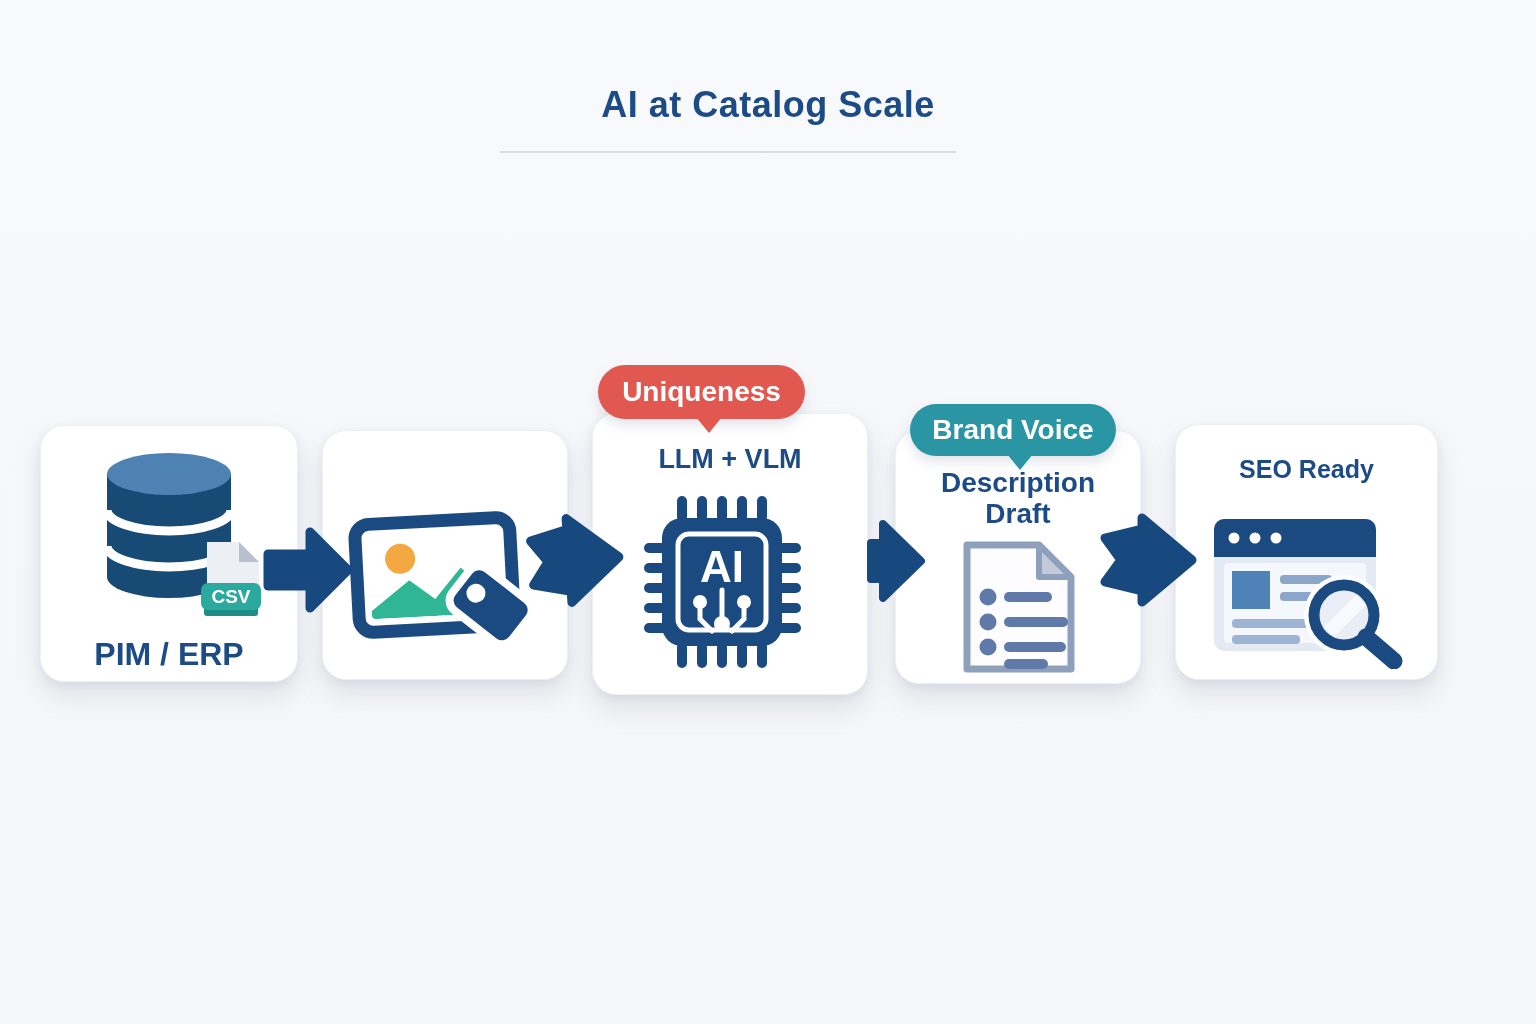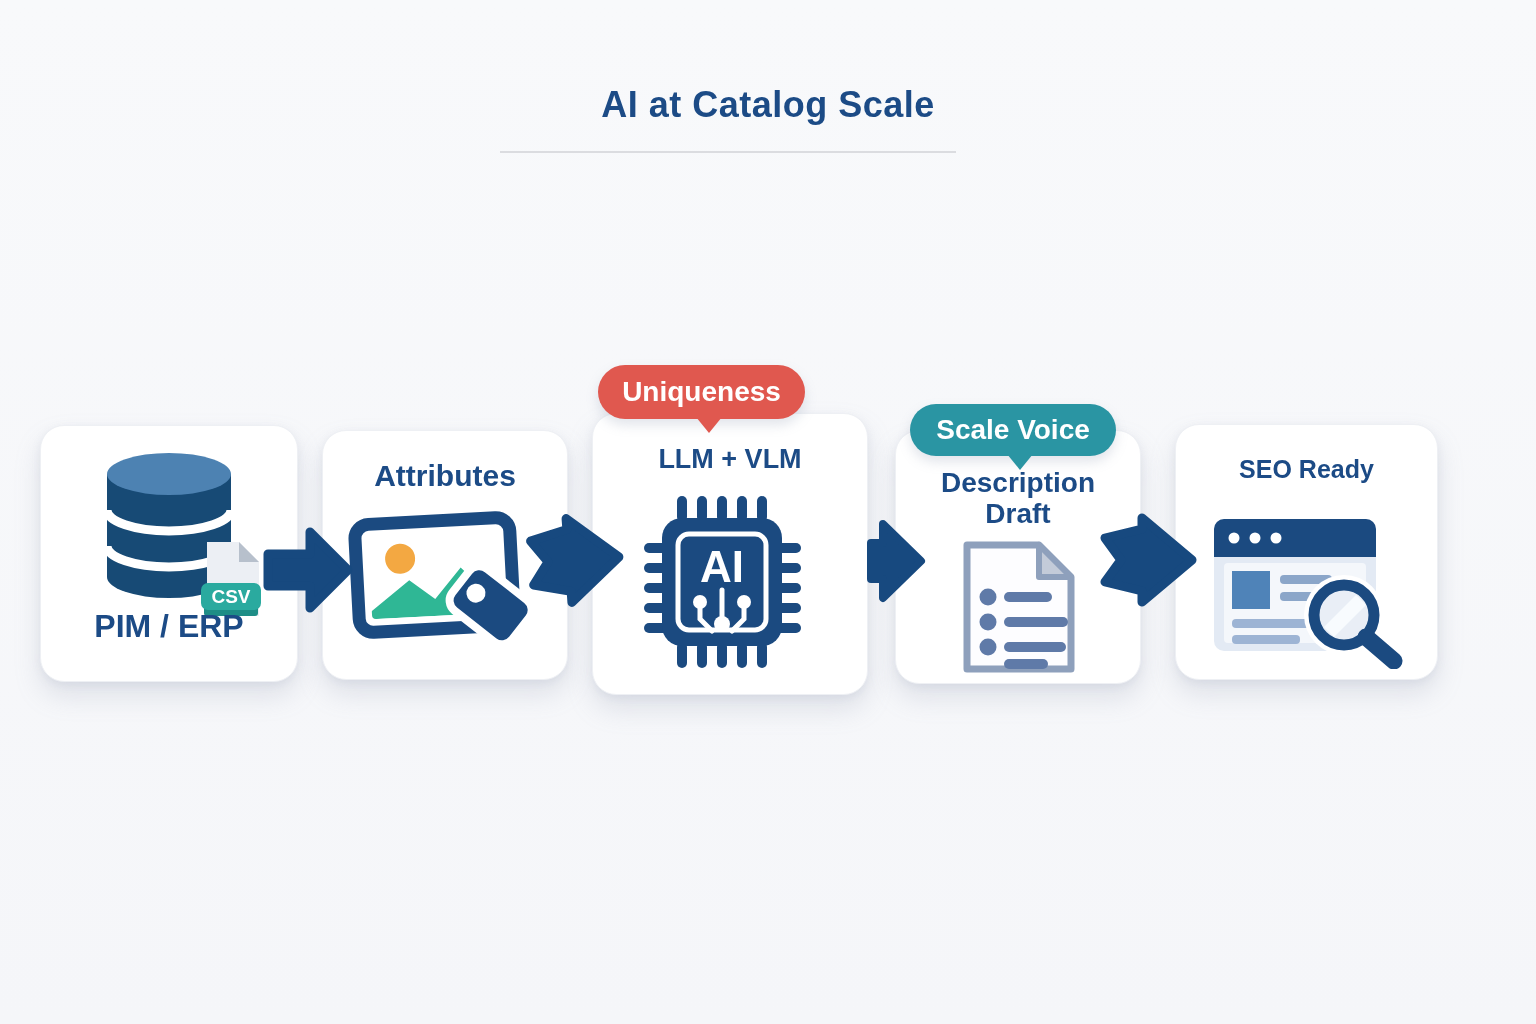--- a/index.html
+++ b/index.html
@@ -73,25 +73,24 @@
     </div>
     <div class="icon-wrap" style="left:158px; top:112px;">
       <svg width="66" height="84" viewBox="0 0 66 84">
         <path d="M8 4 H40 L60 24 V78 H8 Z" fill="#eceff4"></path>
         <path d="M40 4 V24 H60 Z" fill="#b7c0cc"></path>
         <rect x="5" y="66" width="54" height="12" rx="3" fill="#1e8d86"></rect>
         <rect x="2" y="45" width="60" height="27" rx="7" fill="#2aaa9f"></rect>
         <text x="32" y="65" text-anchor="middle" font-size="19" font-weight="bold" fill="#ffffff">CSV</text>
       </svg>
     </div>
-    <div class="card-title" style="bottom:36px; font-size:32px;">PIM / ERP</div>
+    <div class="card-title" style="bottom:8px; font-size:32px;">PIM / ERP</div>
   </section>
 
   <section class="card" style="left:322px; top:430px; width:246px; height:250px;">
-    <div class="card-title" style="top:28px; font-size:30px;">Attributes</div>
     <div class="icon-wrap" style="left:16px; top:78px;">
       <svg width="215" height="145" viewBox="0 0 215 145">
         <defs>
           <clipPath id="imgclip">
               <rect x="31" y="25" width="129" height="82" rx="4"></rect>
             </clipPath>
         </defs>
         <g transform="rotate(-3 95 66)">
           <rect x="18" y="12" width="155" height="108" rx="14" fill="#ffffff" stroke="#1b4a80" stroke-width="13"></rect>
           <g clip-path="url(#imgclip)">
@@ -186,21 +185,21 @@
         <path d="M110 118 L142 86 L152 96 L120 128 Z" fill="#f8fbfe"></path>
         <line x1="152" y1="128" x2="180" y2="152" stroke="#1b4a80" stroke-width="17" stroke-linecap="round"></line>
       </svg>
     </div>
   </section>
 
   <div class="badge badge-uniqueness" style="left:598px; top:345px; width:207px; height:54px;margin-top:20px;">
     <span>Uniqueness</span>
   </div>
   <div class="badge badge-brand" style="left:910px; top:404px; width:206px; height:52px;">
-    <span>Scale Voice</span>
+    <span>Brand Voice</span>
   </div>
 
   <svg class="arrow" style="left:262px; top:524px;" width="92" height="92" viewBox="0 0 92 92">
     <polygon points="6,30 48,30 48,8 86,46 48,84 48,62 6,62" fill="#17497f" stroke="#17497f" stroke-width="9" stroke-linejoin="round"></polygon>
   </svg>
 
   <svg class="arrow arrow-2" style="left:527px; top:512px;" width="98" height="96" viewBox="0 0 98 96">
     <polygon points="5,26 42,17 42,6 92,48 42,90 42,79 5,70 21,48" fill="#17497f" stroke="#17497f" stroke-width="9" stroke-linejoin="round"></polygon>
   </svg>
 

